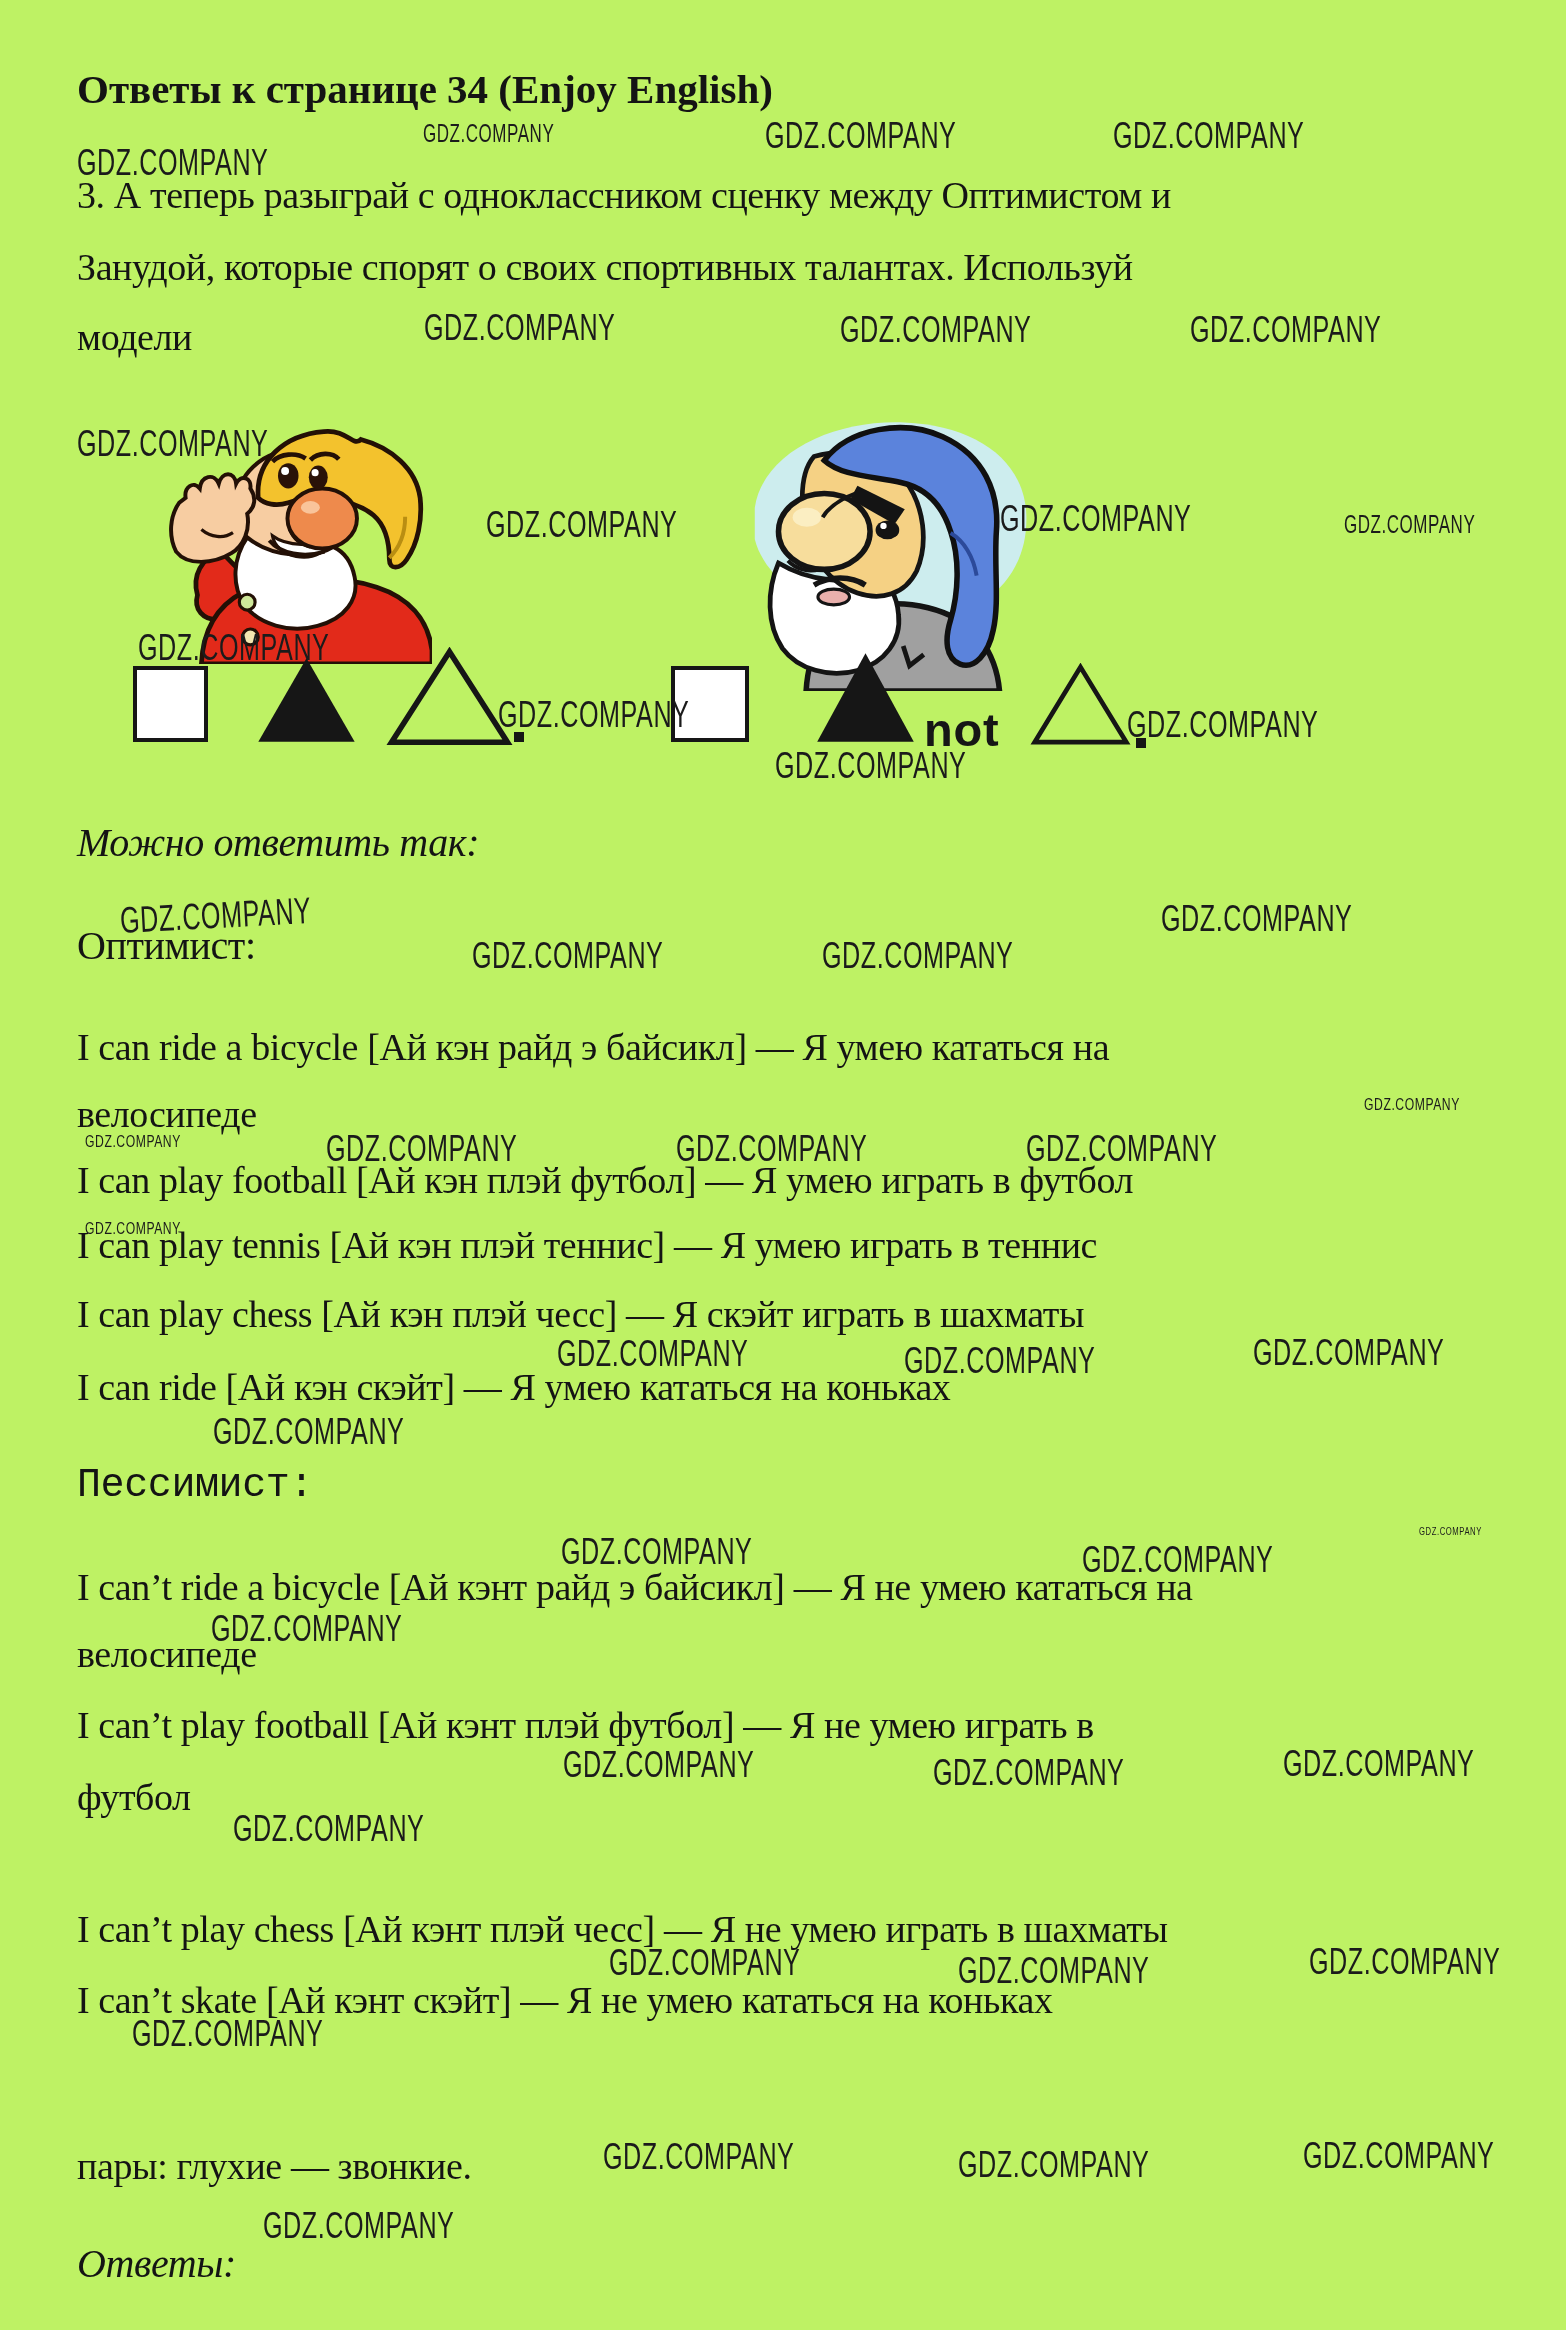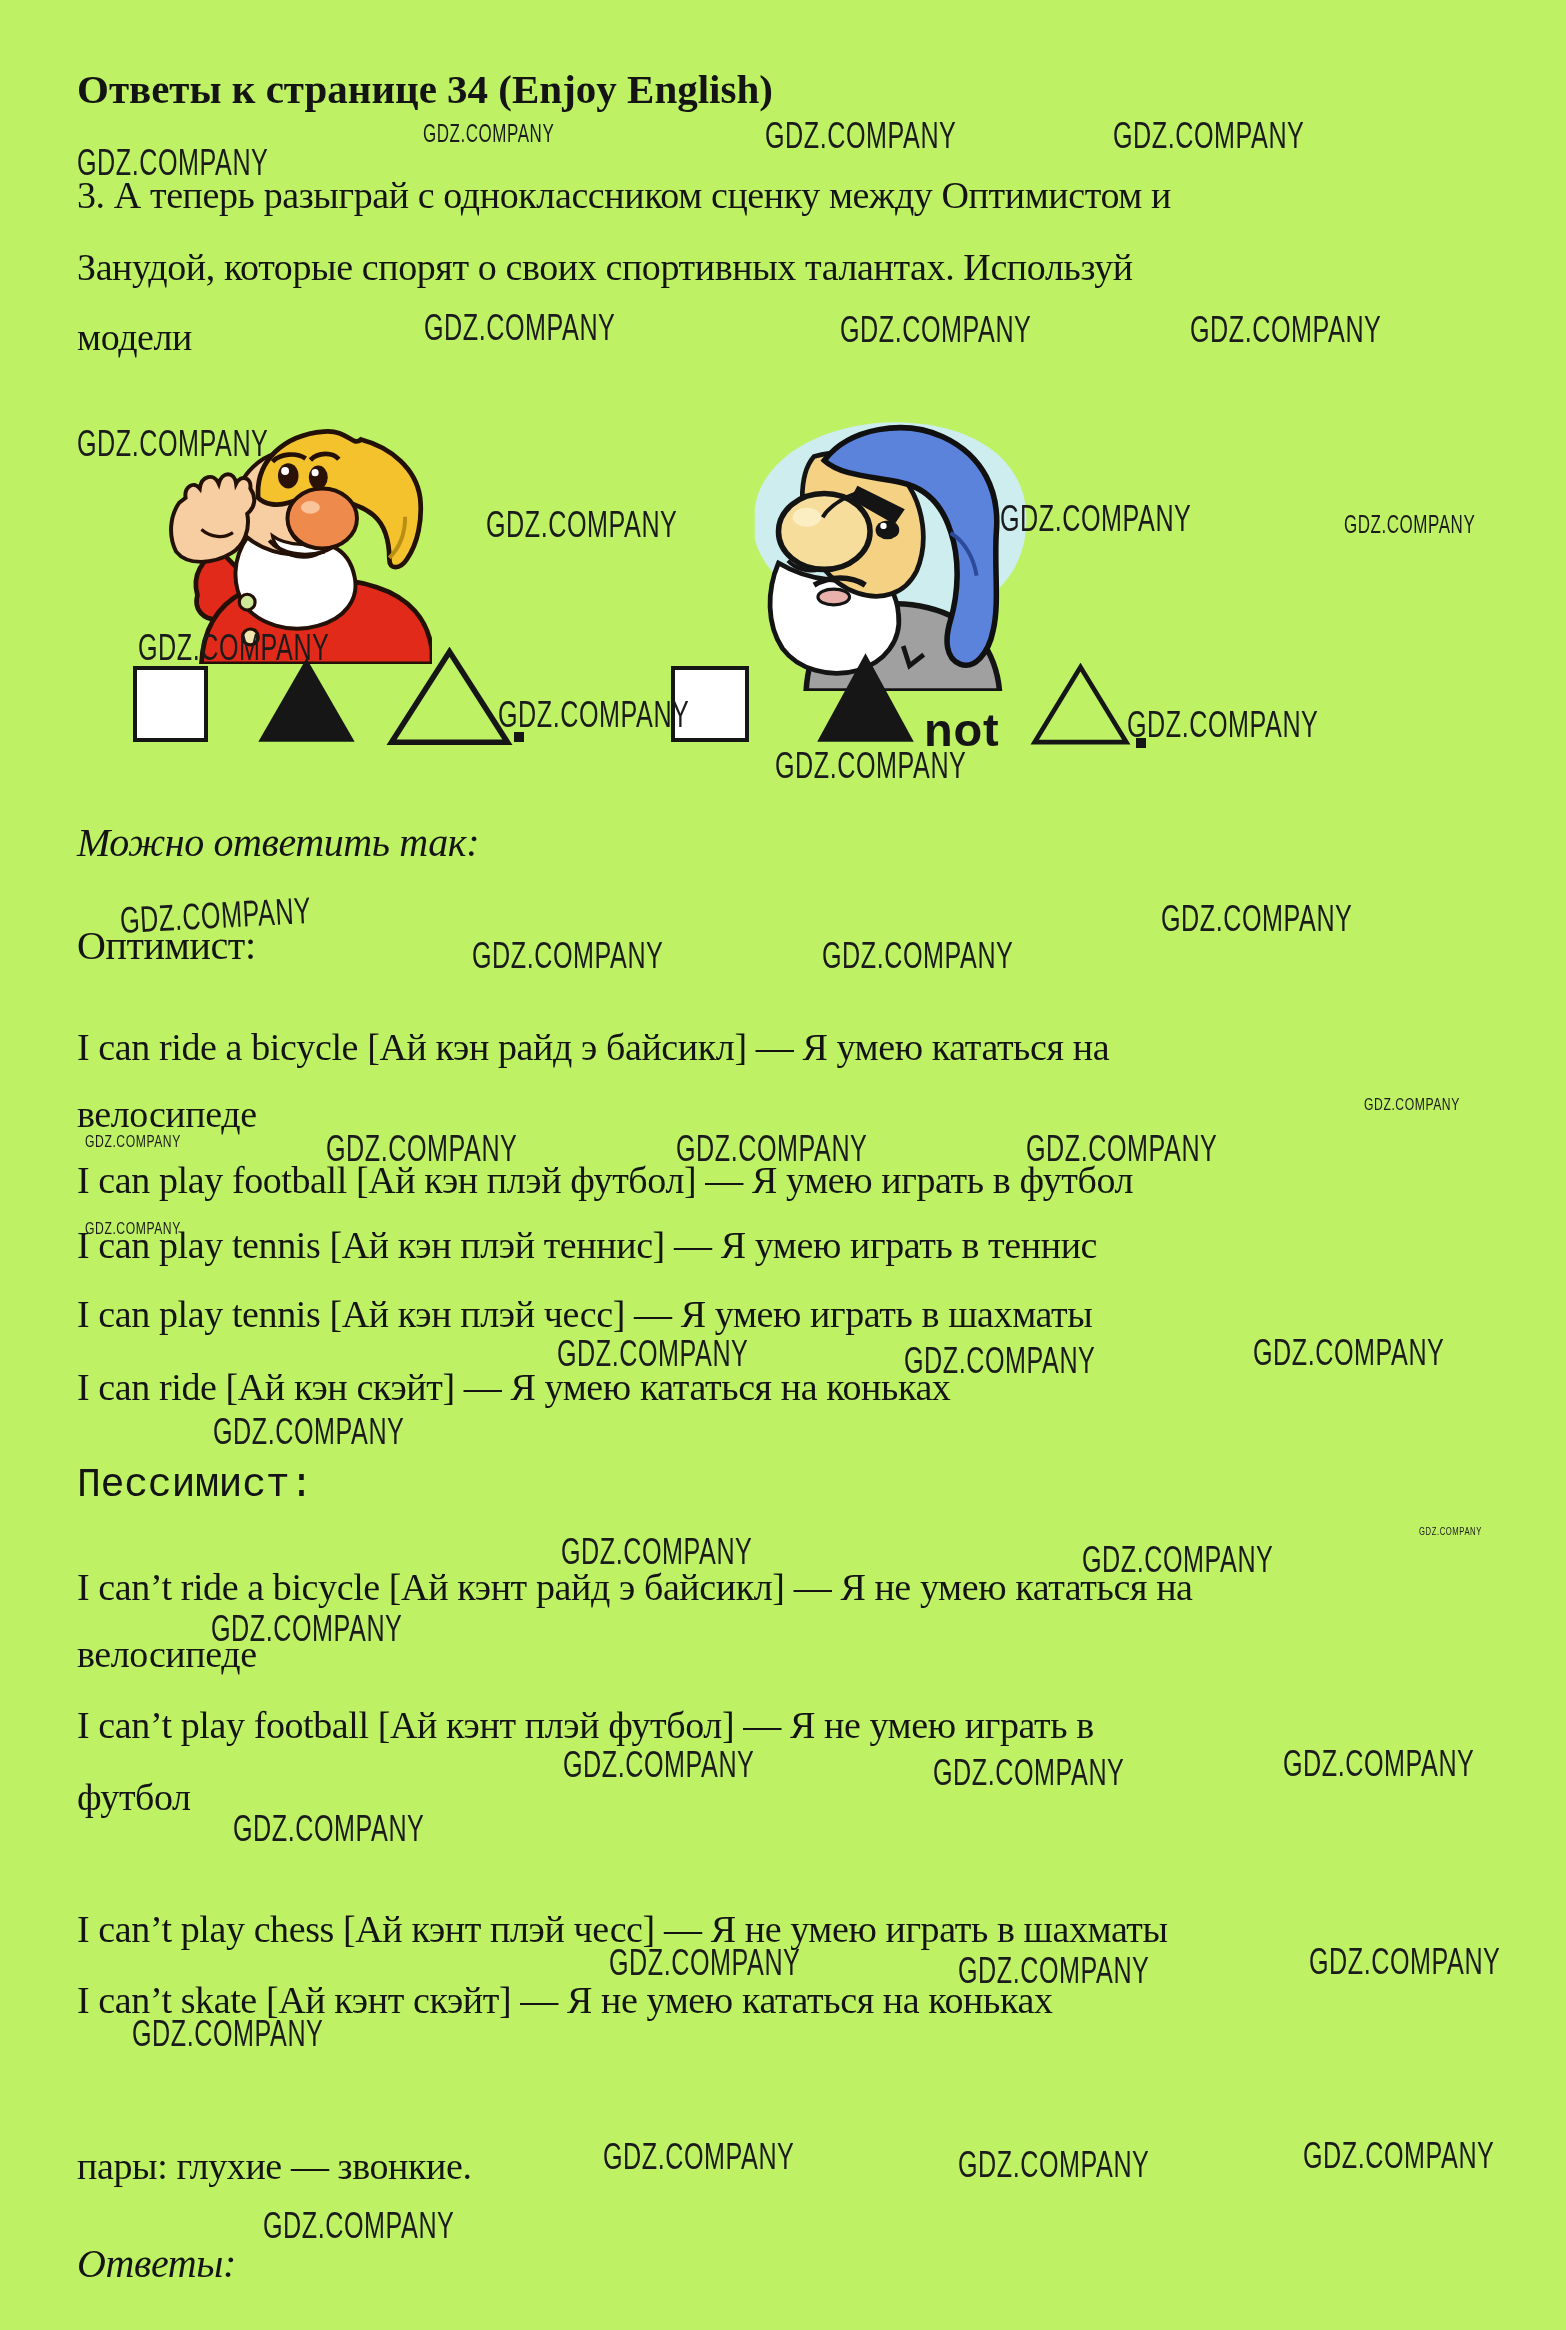--- a/index.html
+++ b/index.html
@@ -128,21 +128,21 @@
   </svg>
   <div class="dot" style="left:1136px;top:738px;"></div>
 
   <div class="line italic" style="left:77px;top:822px;">Можно ответить так:</div>
 
   <div class="line label" style="left:77px;top:925px;">Оптимист:</div>
   <div class="line" style="left:77px;top:1018px;margin-top:10px;">I can ride a bicycle [Ай кэн райд э байсикл] — Я умею кататься на</div>
   <div class="line" style="left:77px;top:1095px;">велосипеде</div>
   <div class="line" style="left:77px;top:1161px;text-align:right;">I can play football [Ай кэн плэй футбол] — Я умею играть в футбол</div>
   <div class="line" style="left:77px;top:1226px;">I can play tennis [Ай кэн плэй теннис] — Я умею играть в теннис</div>
-  <div class="line" style="left:77px;top:1295px;">I can play tennis [Ай кэн плэй чесс] — Я умею играть в шахматы</div>
+  <div class="line" style="left:77px;top:1295px;">I can play chess [Ай кэн плэй чесс] — Я скэйт играть в шахматы</div>
   <div class="line" style="left:77px;top:1368px;">I can ride [Ай кэн скэйт] — Я умею кататься на коньках</div>
 
   <div class="line label" style="left:77px;top:1465px;font-family:Liberation Mono, monospace;">Пессимист:</div>
   <div class="line" style="left:77px;top:1568px;">I can’t ride a bicycle [Ай кэнт райд э байсикл] — Я не умею кататься на</div>
   <div class="line" style="left:77px;top:1635px;">велосипеде</div>
   <div class="line" style="left:77px;top:1706px;">I can’t play football [Ай кэнт плэй футбол] — Я не умею играть в</div>
   <div class="line" style="left:77px;top:1778px;">футбол</div>
   <div class="line" style="left:77px;top:1910px;">I can’t play chess [Ай кэнт плэй чесс] — Я не умею играть в шахматы</div>
   <div class="line" style="left:77px;top:1981px;">I can’t skate [Ай кэнт скэйт] — Я не умею кататься на коньках</div>
 

